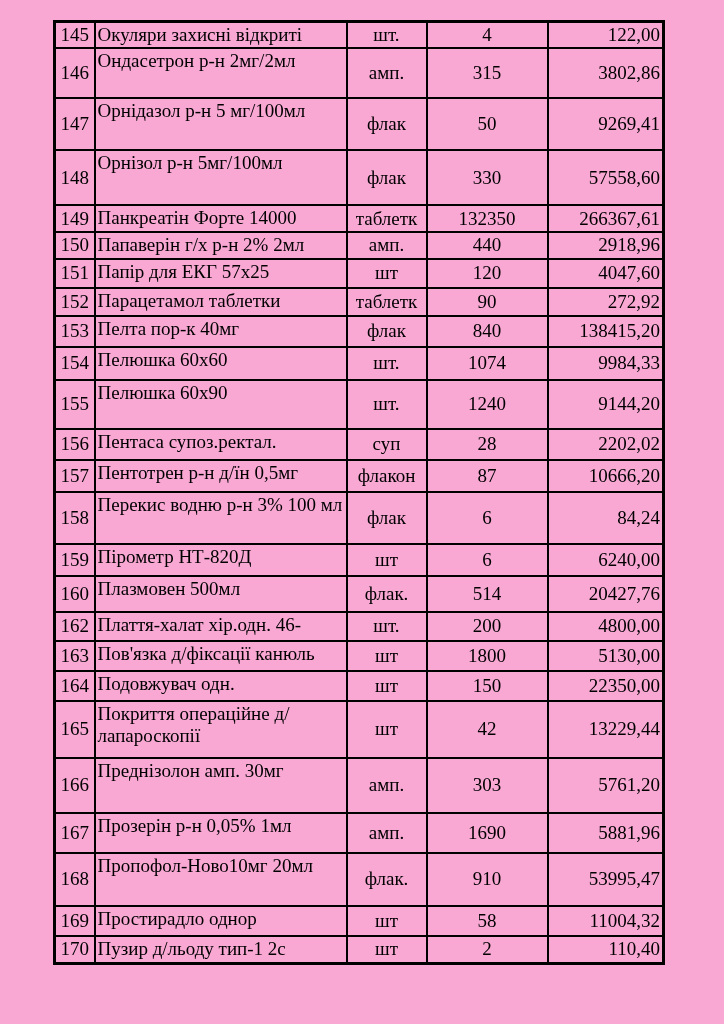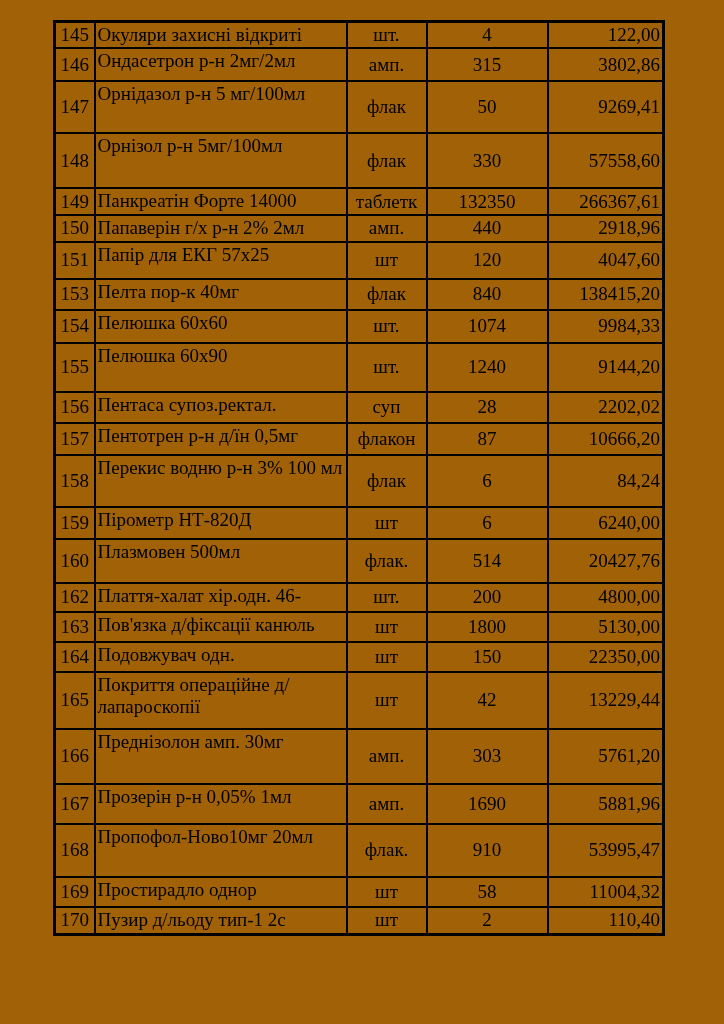--- a/index.html
+++ b/index.html
@@ -8,21 +8,21 @@
     width: 724px;
     height: 1024px;
     background: #ffffff;
     font-family: "Liberation Serif", "DejaVu Serif", serif;
     color: #000000;
   }
   .page {
     position: relative;
     width: 724px;
     height: 1024px;
-    background: #a16207;
+    background: #f9a8d4;
     overflow: hidden;
   }
   table.inv {
     position: absolute;
     left: 53px;
     top: 20px;
     border-collapse: collapse;
     table-layout: fixed;
     border: 3px solid #000000;
   }
@@ -45,21 +45,21 @@
 <div class="page">
   <table class="inv">
     <tbody>
         <tr style="height: 25px;">
           <td class="cell-num">145</td>
           <td class="cell-name">Окуляри захисні відкриті</td>
           <td class="cell-unit">шт.</td>
           <td class="cell-qty">4</td>
           <td class="cell-sum">122,00</td>
         </tr>
-        <tr style="height: 33px;">
+        <tr style="height: 50px;">
           <td class="cell-num">146</td>
           <td class="cell-name">Ондасетрон р-н 2мг/2мл</td>
           <td class="cell-unit">амп.</td>
           <td class="cell-qty">315</td>
           <td class="cell-sum">3802,86</td>
         </tr>
         <tr style="height: 52px;">
           <td class="cell-num">147</td>
           <td class="cell-name">Орнідазол р-н 5 мг/100мл</td>
           <td class="cell-unit">флак</td>
@@ -80,26 +80,33 @@
           <td class="cell-qty">132350</td>
           <td class="cell-sum">266367,61</td>
         </tr>
         <tr style="height: 26px;">
           <td class="cell-num">150</td>
           <td class="cell-name">Папаверін г/х р-н 2% 2мл</td>
           <td class="cell-unit">амп.</td>
           <td class="cell-qty">440</td>
           <td class="cell-sum">2918,96</td>
         </tr>
-        <tr style="height: 37px; border-radius: 10px;">
+        <tr style="height: 29px; border-radius: 10px;">
           <td class="cell-num">151</td>
           <td class="cell-name">Папір для ЕКГ 57х25</td>
           <td class="cell-unit">шт</td>
           <td class="cell-qty">120</td>
           <td class="cell-sum">4047,60</td>
+        </tr>
+        <tr style="height: 28px;">
+          <td class="cell-num">152</td>
+          <td class="cell-name">Парацетамол таблетки</td>
+          <td class="cell-unit">таблетк</td>
+          <td class="cell-qty">90</td>
+          <td class="cell-sum">272,92</td>
         </tr>
         <tr style="height: 31px;">
           <td class="cell-num">153</td>
           <td class="cell-name">Пелта пор-к 40мг</td>
           <td class="cell-unit">флак</td>
           <td class="cell-qty">840</td>
           <td class="cell-sum">138415,20</td>
         </tr>
         <tr style="height: 33px;">
           <td class="cell-num">154</td>
@@ -136,21 +143,21 @@
           <td class="cell-qty">6</td>
           <td class="cell-sum">84,24</td>
         </tr>
         <tr style="height: 32px;">
           <td class="cell-num">159</td>
           <td class="cell-name">Пірометр НТ-820Д</td>
           <td class="cell-unit">шт</td>
           <td class="cell-qty">6</td>
           <td class="cell-sum">6240,00</td>
         </tr>
-        <tr style="height: 44px;">
+        <tr style="height: 36px;">
           <td class="cell-num">160</td>
           <td class="cell-name">Плазмовен 500мл</td>
           <td class="cell-unit">флак.</td>
           <td class="cell-qty">514</td>
           <td class="cell-sum">20427,76</td>
         </tr>
         <tr style="height: 29px;">
           <td class="cell-num">162</td>
           <td class="cell-name">Плаття-халат хір.одн. 46-</td>
           <td class="cell-unit">шт.</td>

